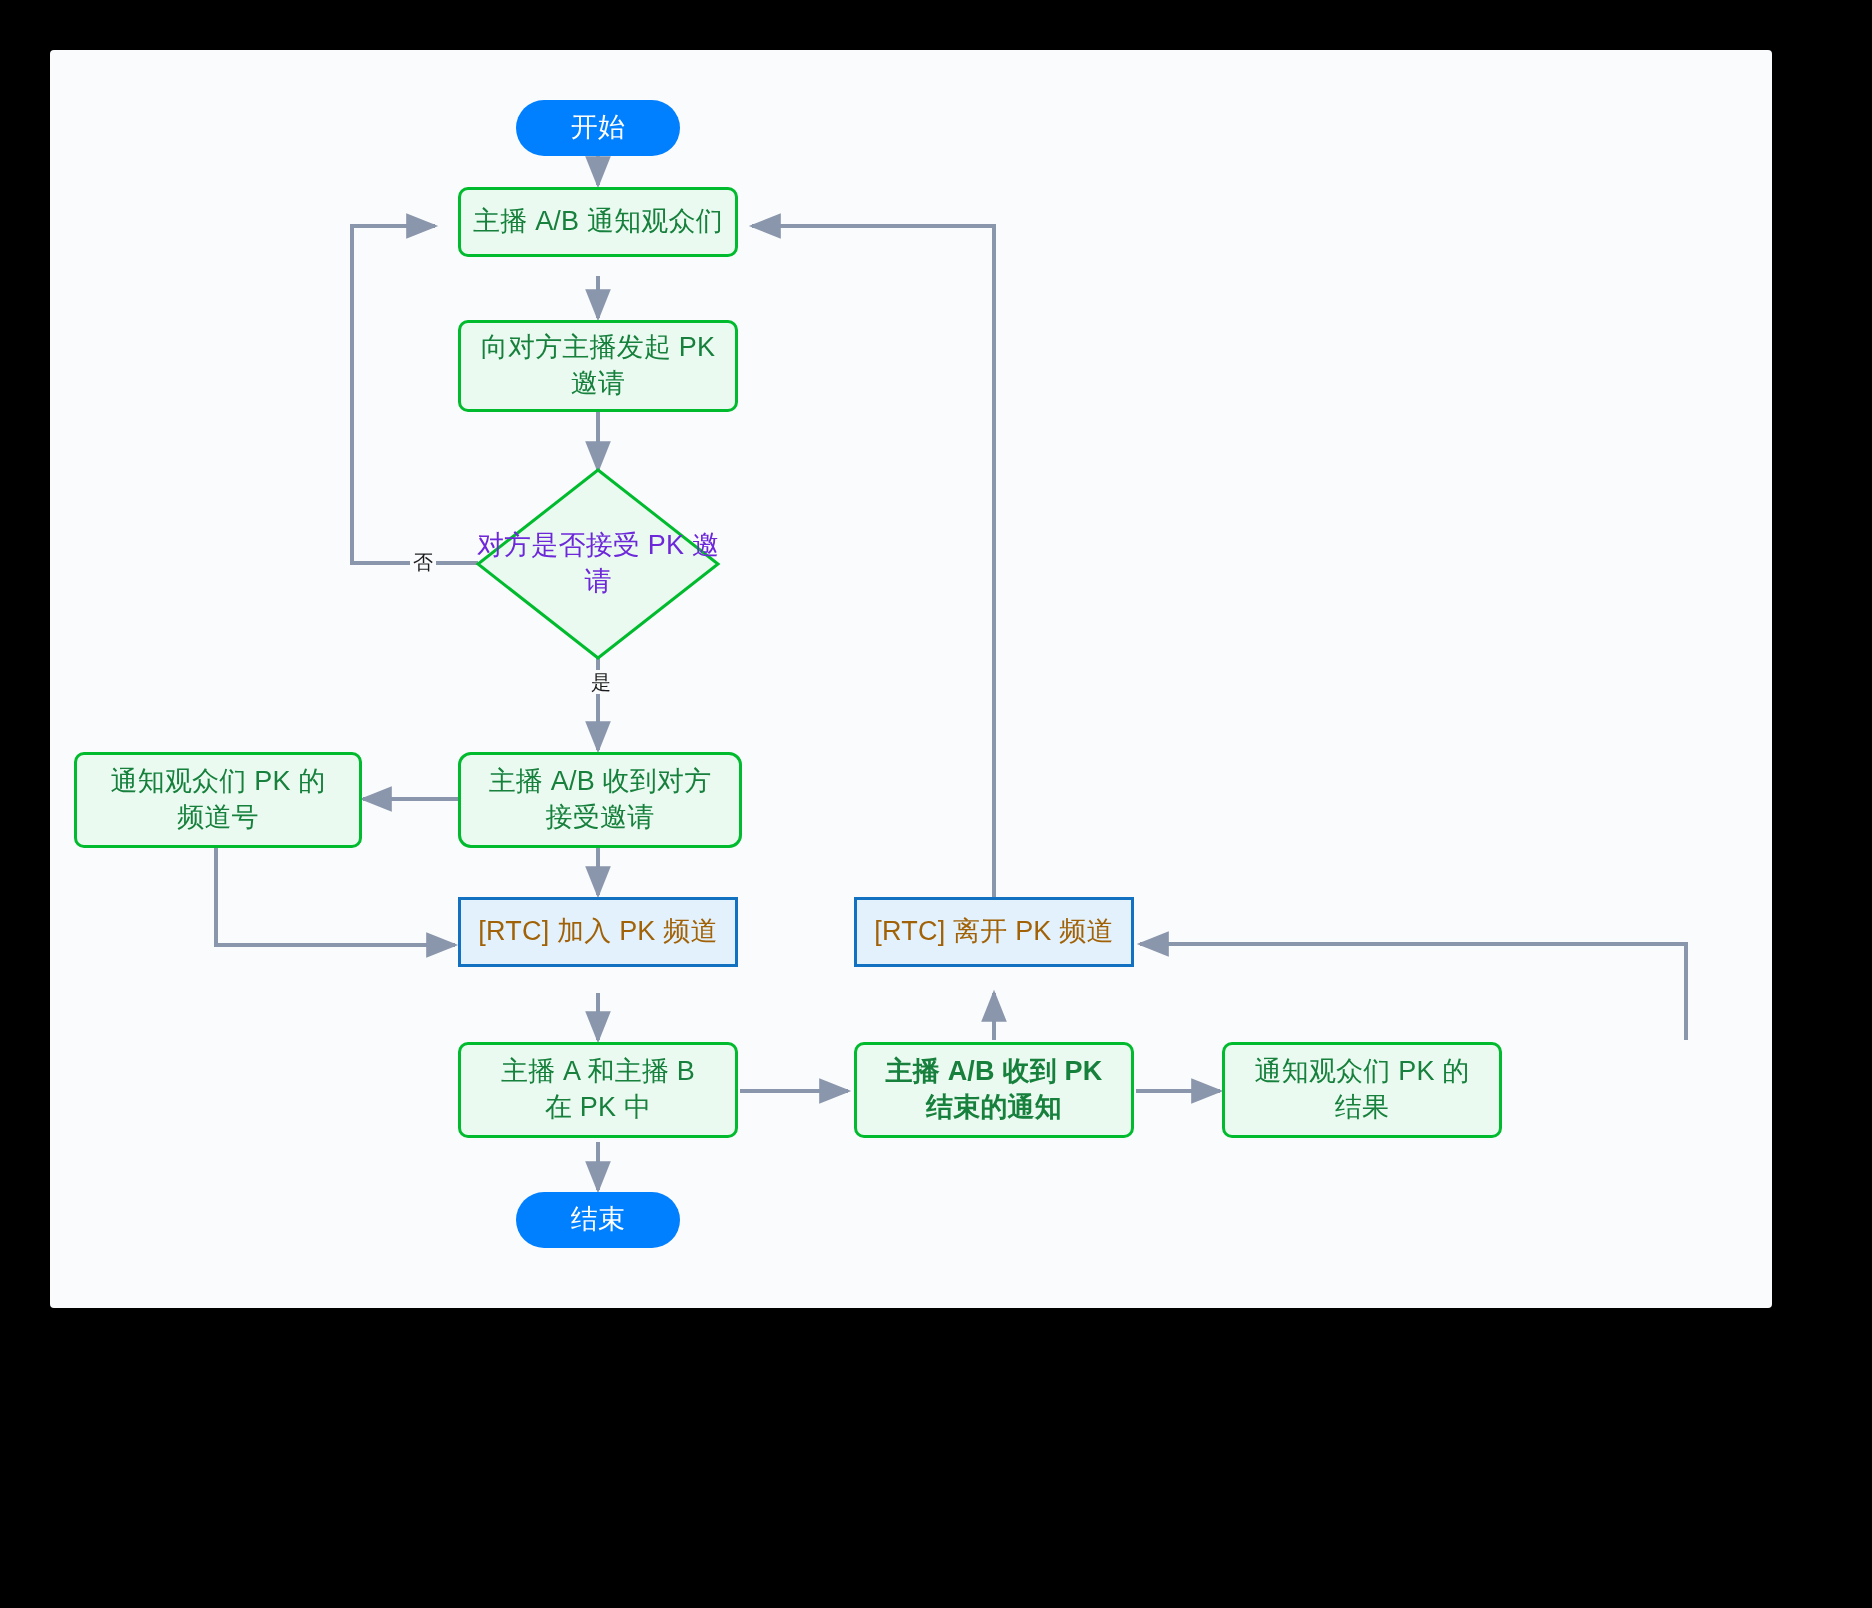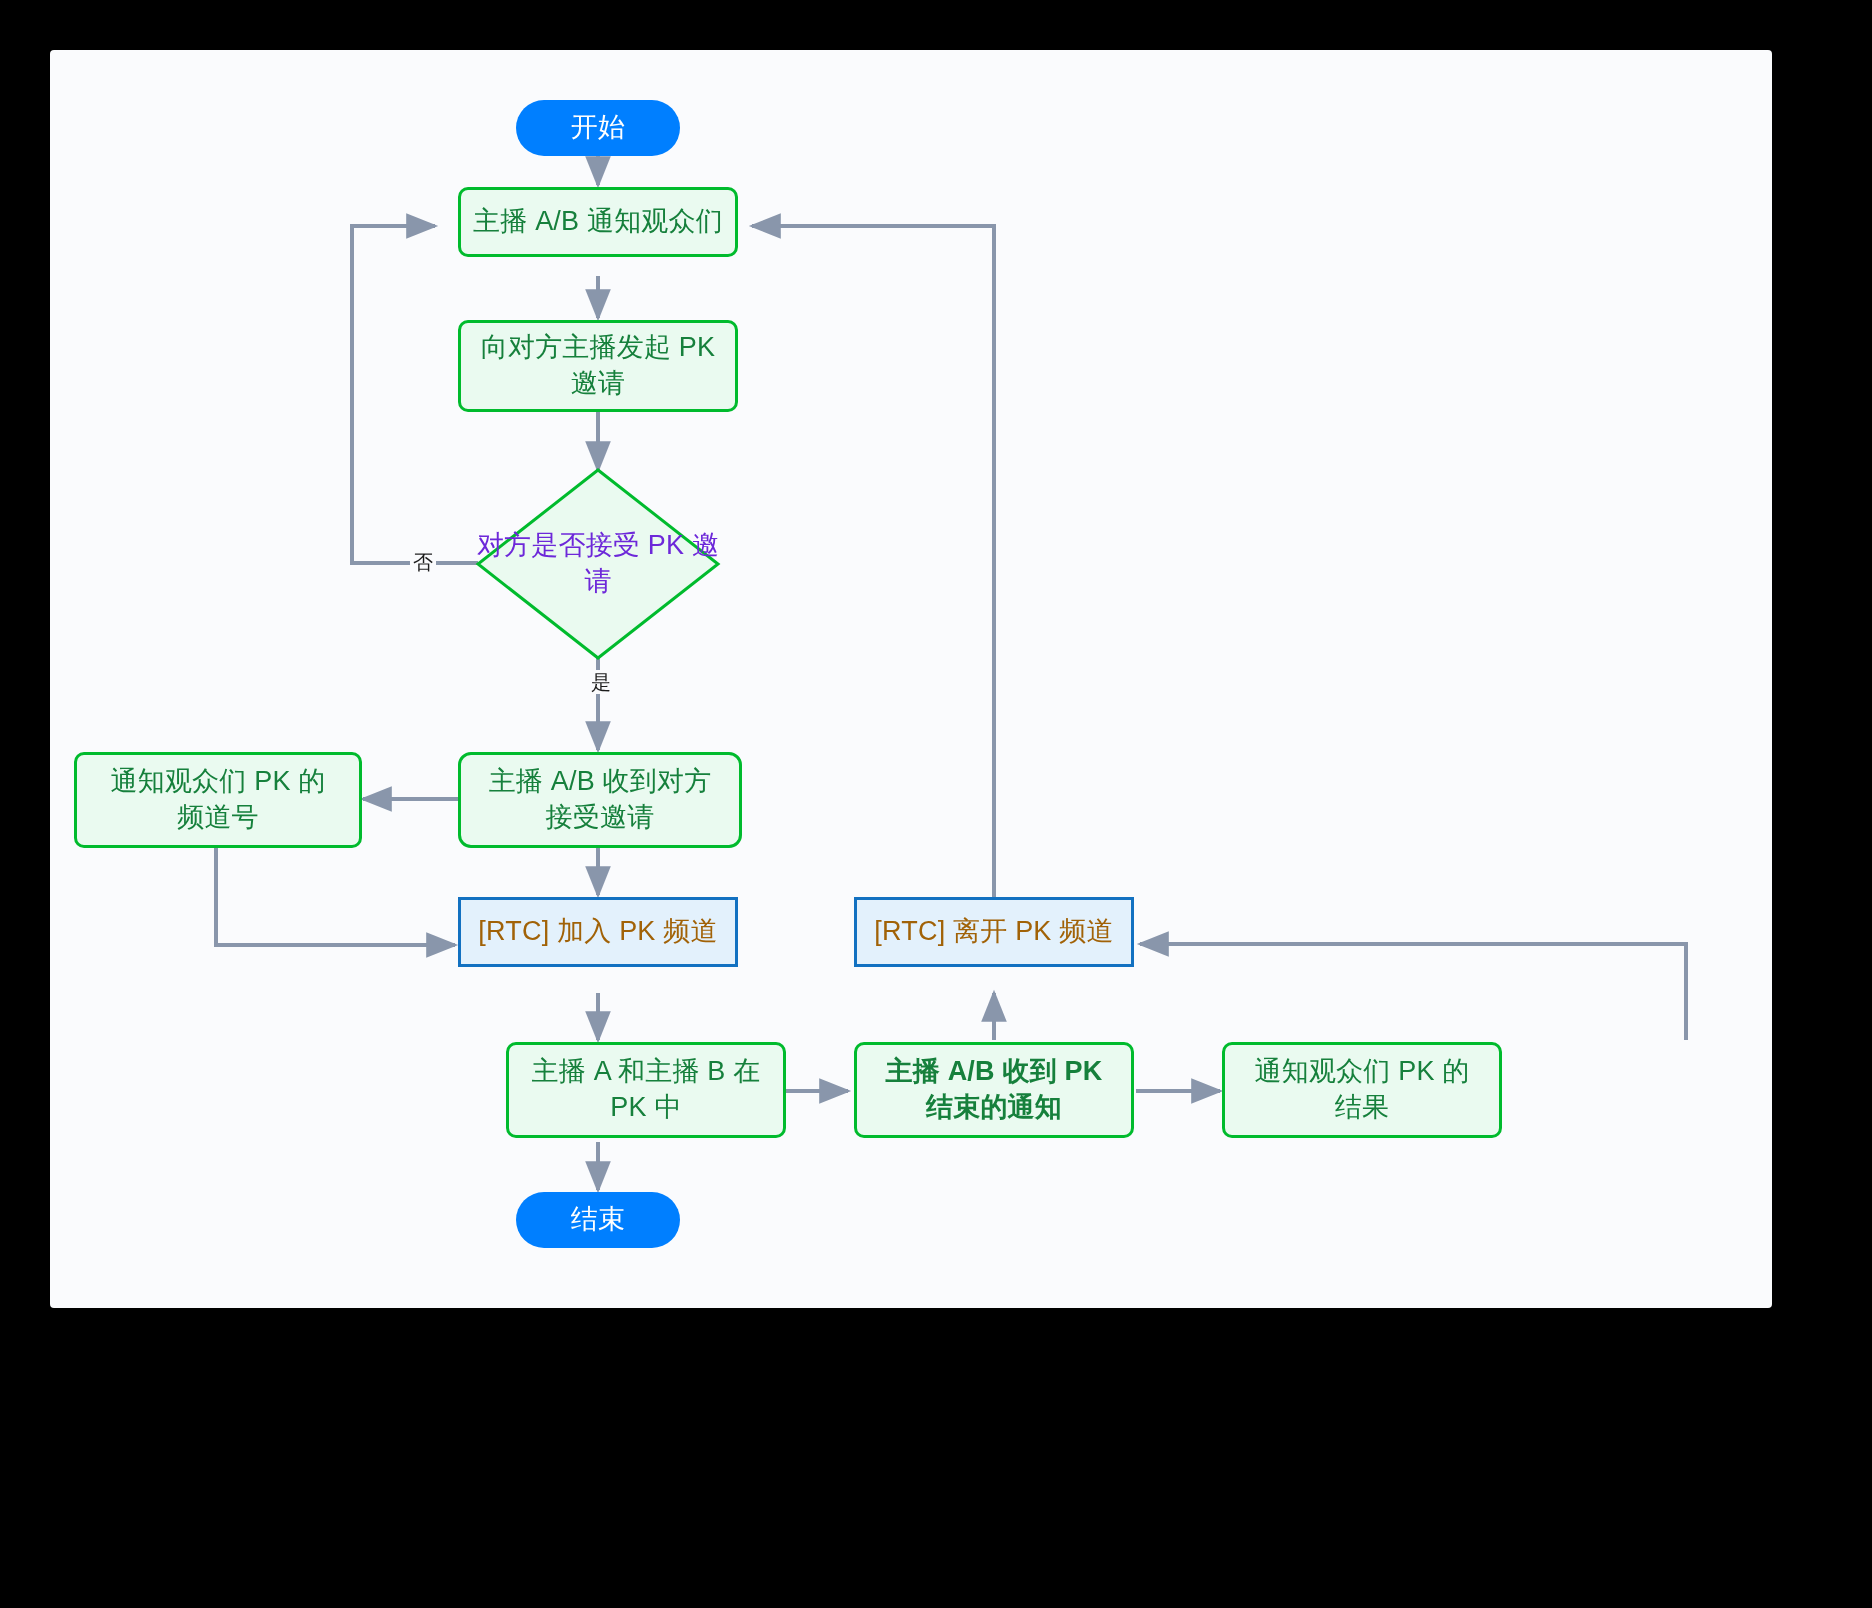--- a/index.html
+++ b/index.html
@@ -153,21 +153,21 @@
   </div>
 
   <div class="node rtc" style="left:408px; top:847px; width:280px; height:70px;">
     <span>[RTC] 加入 PK 频道</span>
   </div>
 
   <div class="node rtc" style="left:804px; top:847px; width:280px; height:70px;">
     <span>[RTC] 离开 PK 频道</span>
   </div>
 
-  <div class="node process" style="left:408px; top:992px; width:280px; height:96px; padding:0 12px;margin-left:48px;">
+  <div class="node process" style="left:408px; top:992px; width:280px; height:96px; padding:0 30px;">
     <span>主播 A 和主播 B 在 PK 中</span>
   </div>
 
   <div class="node process" style="left:804px; top:992px; width:280px; height:96px; padding:0 18px;font-weight:bold;">
     <span>主播 A/B 收到 PK 结束的通知</span>
   </div>
 
   <div class="node process" style="left:1172px; top:992px; width:280px; height:96px; padding:8px 18px;">
     <span>通知观众们 PK 的结果</span>
   </div>

